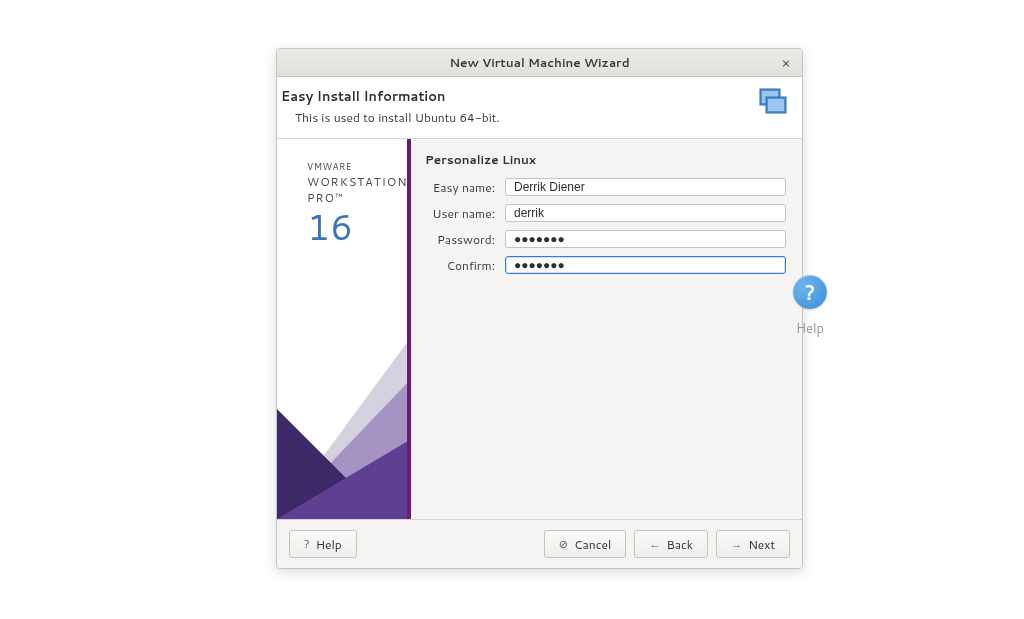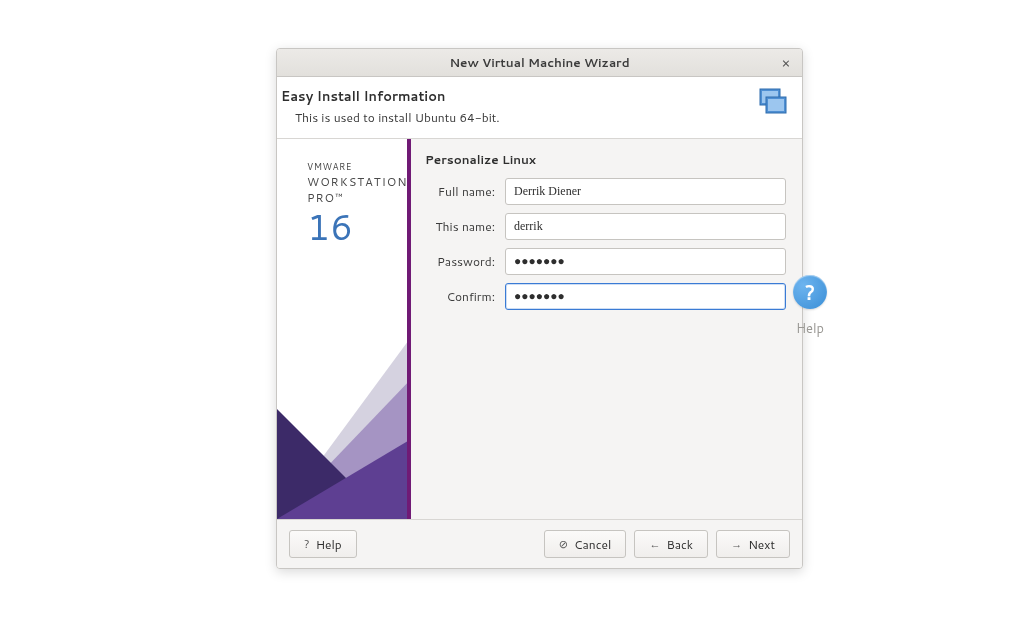--- a/index.html
+++ b/index.html
@@ -146,28 +146,28 @@
     }
     .form-label {
       width: 80px;
       text-align: right;
       padding-right: 10px;
       font-size: 12px;
       color: #3b3b3b;
     }
     .form-input {
       flex: 1;
-      height: 27px;
+      height: 18px;
       border: 1px solid #c6c4c0;
       border-radius: 3px;
       background: #ffffff;
       padding: 0 8px;
       font-size: 12px;
       color: #2e2e2e;
-      font-family: Liberation Serif, serif;
+      font-family: Liberation Sans, sans-serif;
       outline: none;
     }
     .form-input.focused {
       border-color: #3a7bd5;
       box-shadow: 0 0 0 1px rgba(58,123,213,0.25) inset;
     }
     .footer-section {
       border-top: 1px solid #d8d6d3;
       padding: 10px 12px;
       display: flex;
@@ -260,26 +260,26 @@
         <polygon points="0,240 134,100 134,240" fill="#a594c3"></polygon>
         <polygon points="0,240 110,240 0,130" fill="#3c2a68"></polygon>
         <polygon points="0,240 134,160 134,240" fill="#5e3f92"></polygon>
       </svg>
     </div>
 
     <div class="form-area">
       <div class="form-title">Personalize Linux</div>
 
       <div class="form-row">
-        <div class="form-label">Full name:</div>
+        <div class="form-label">Easy name:</div>
         <input class="form-input" value="Derrik Diener" style="">
       </div>
 
       <div class="form-row">
-        <div class="form-label">This name:</div>
+        <div class="form-label">User name:</div>
         <input class="form-input" value="derrik" style="">
       </div>
 
       <div class="form-row">
         <div class="form-label">Password:</div>
         <input class="form-input" value="●●●●●●●" style="">
       </div>
 
       <div class="form-row">
         <div class="form-label">Confirm:</div>

